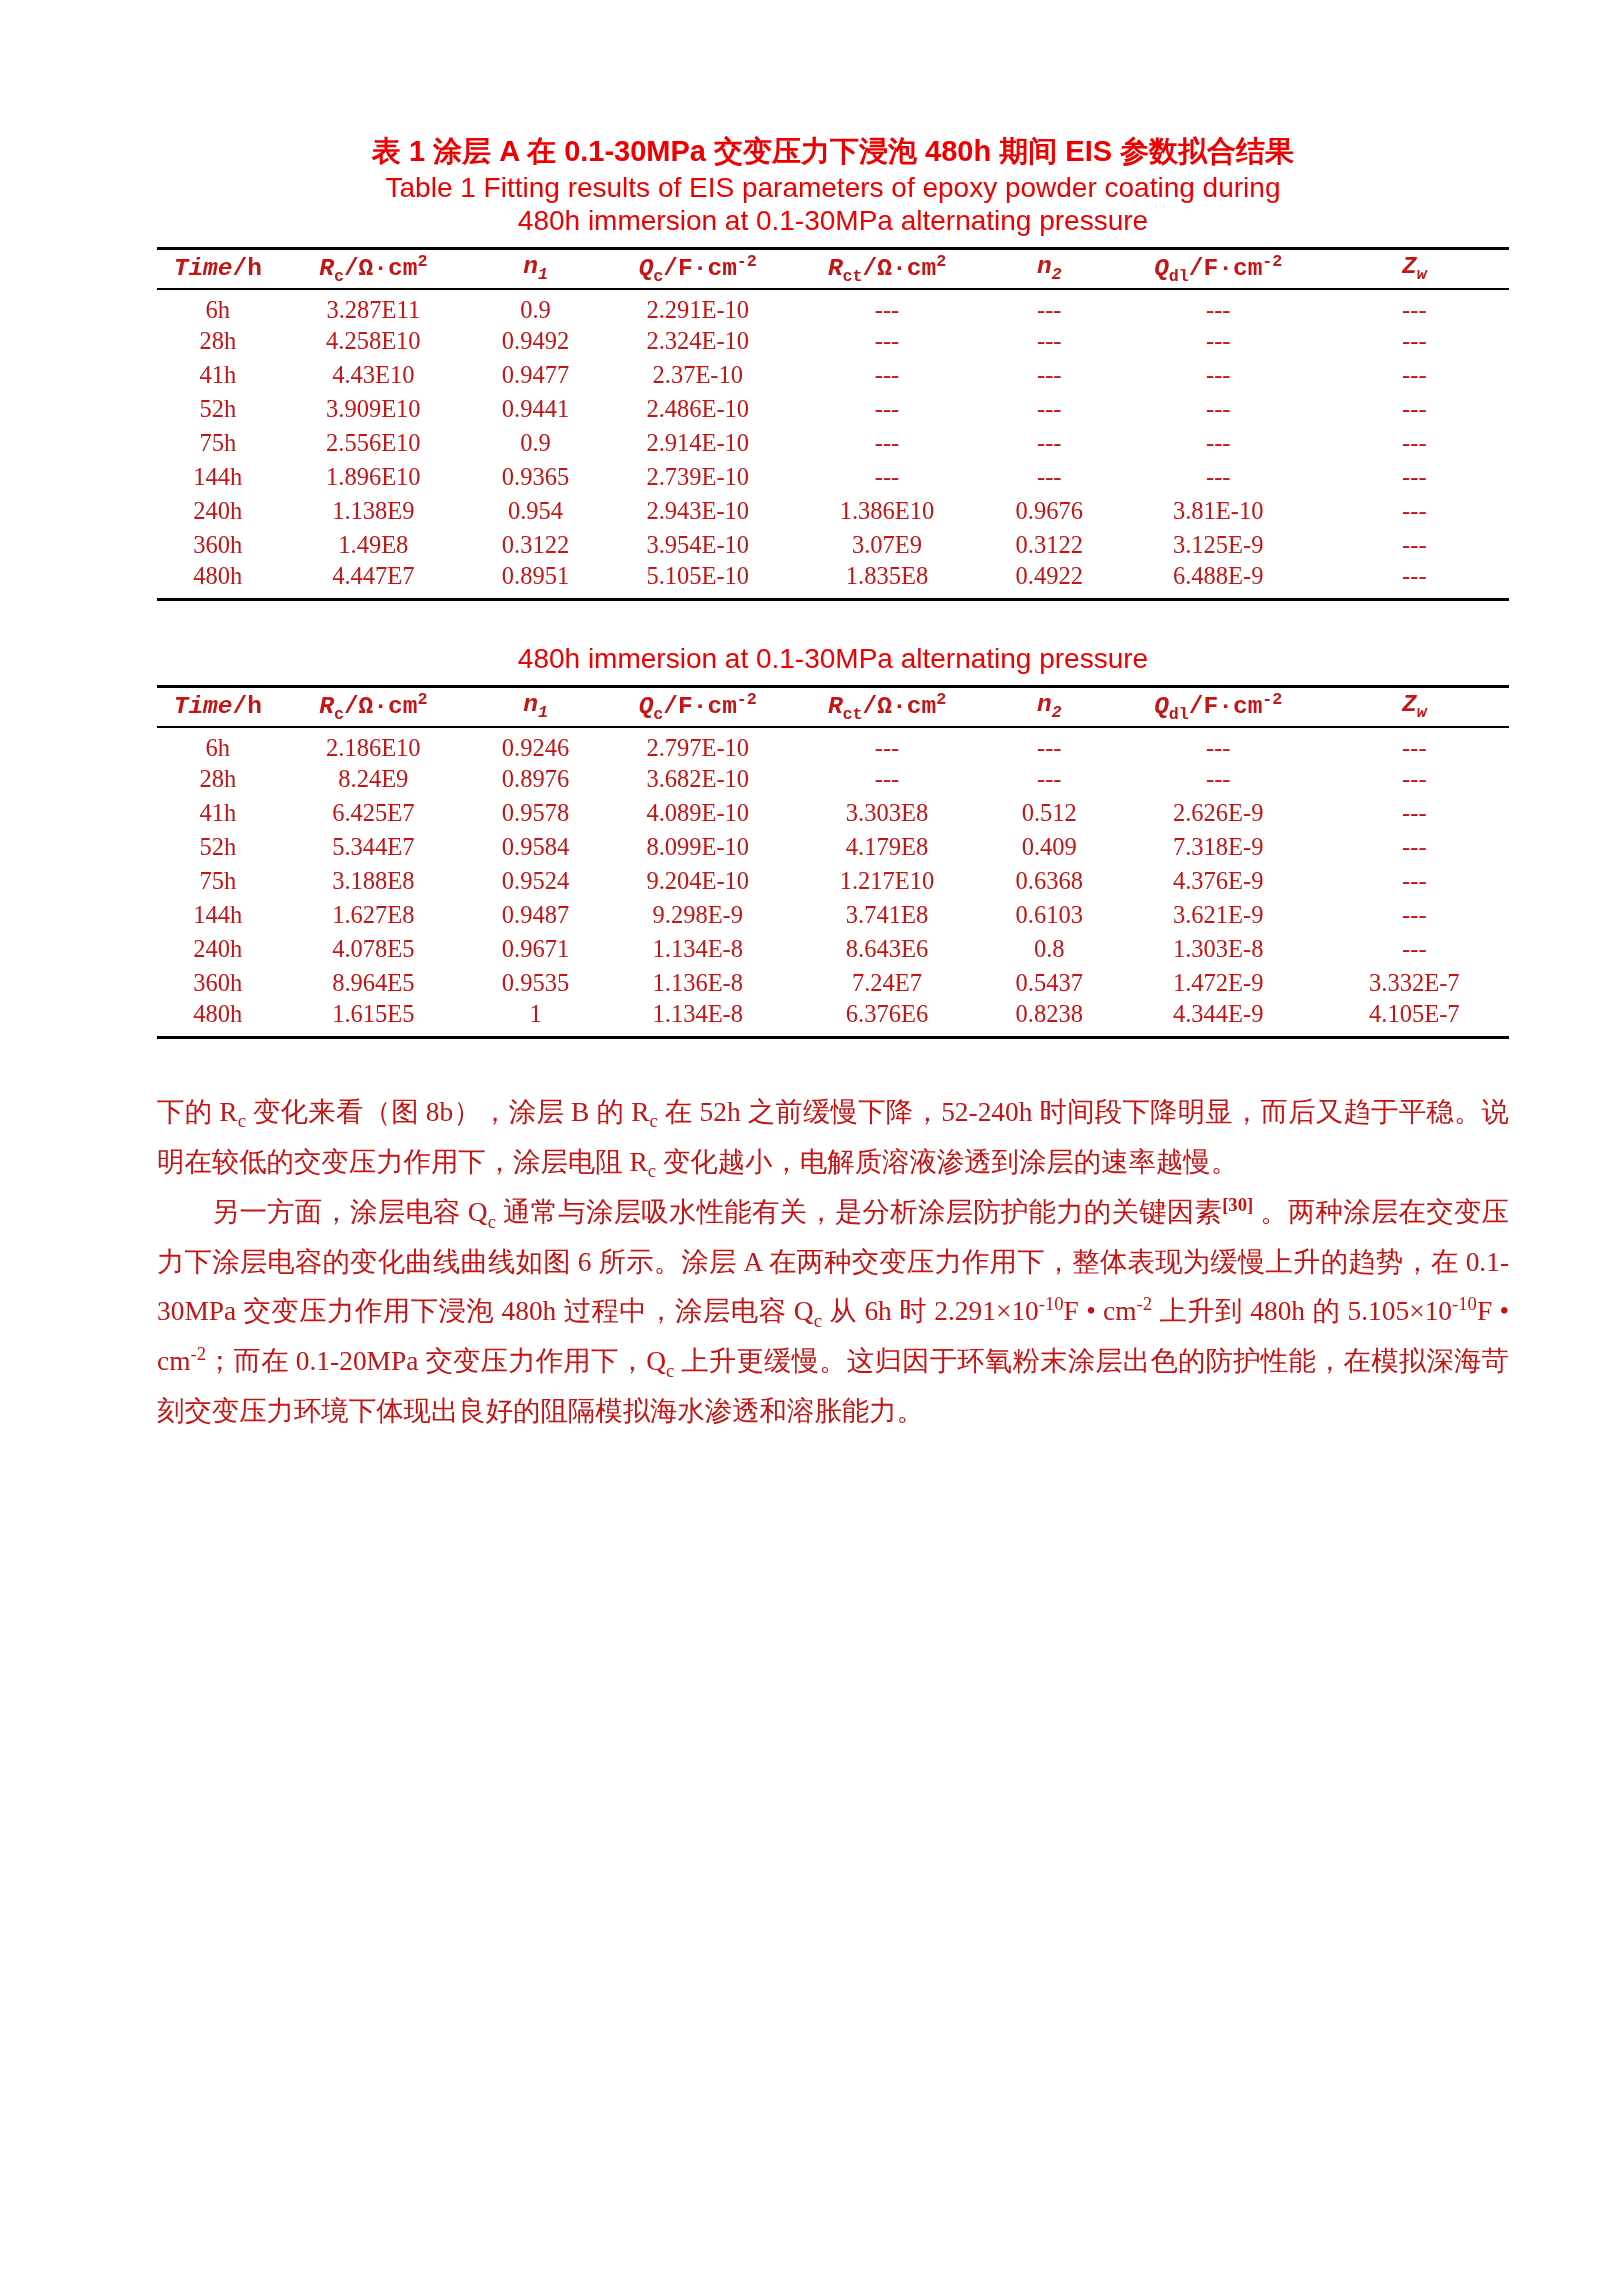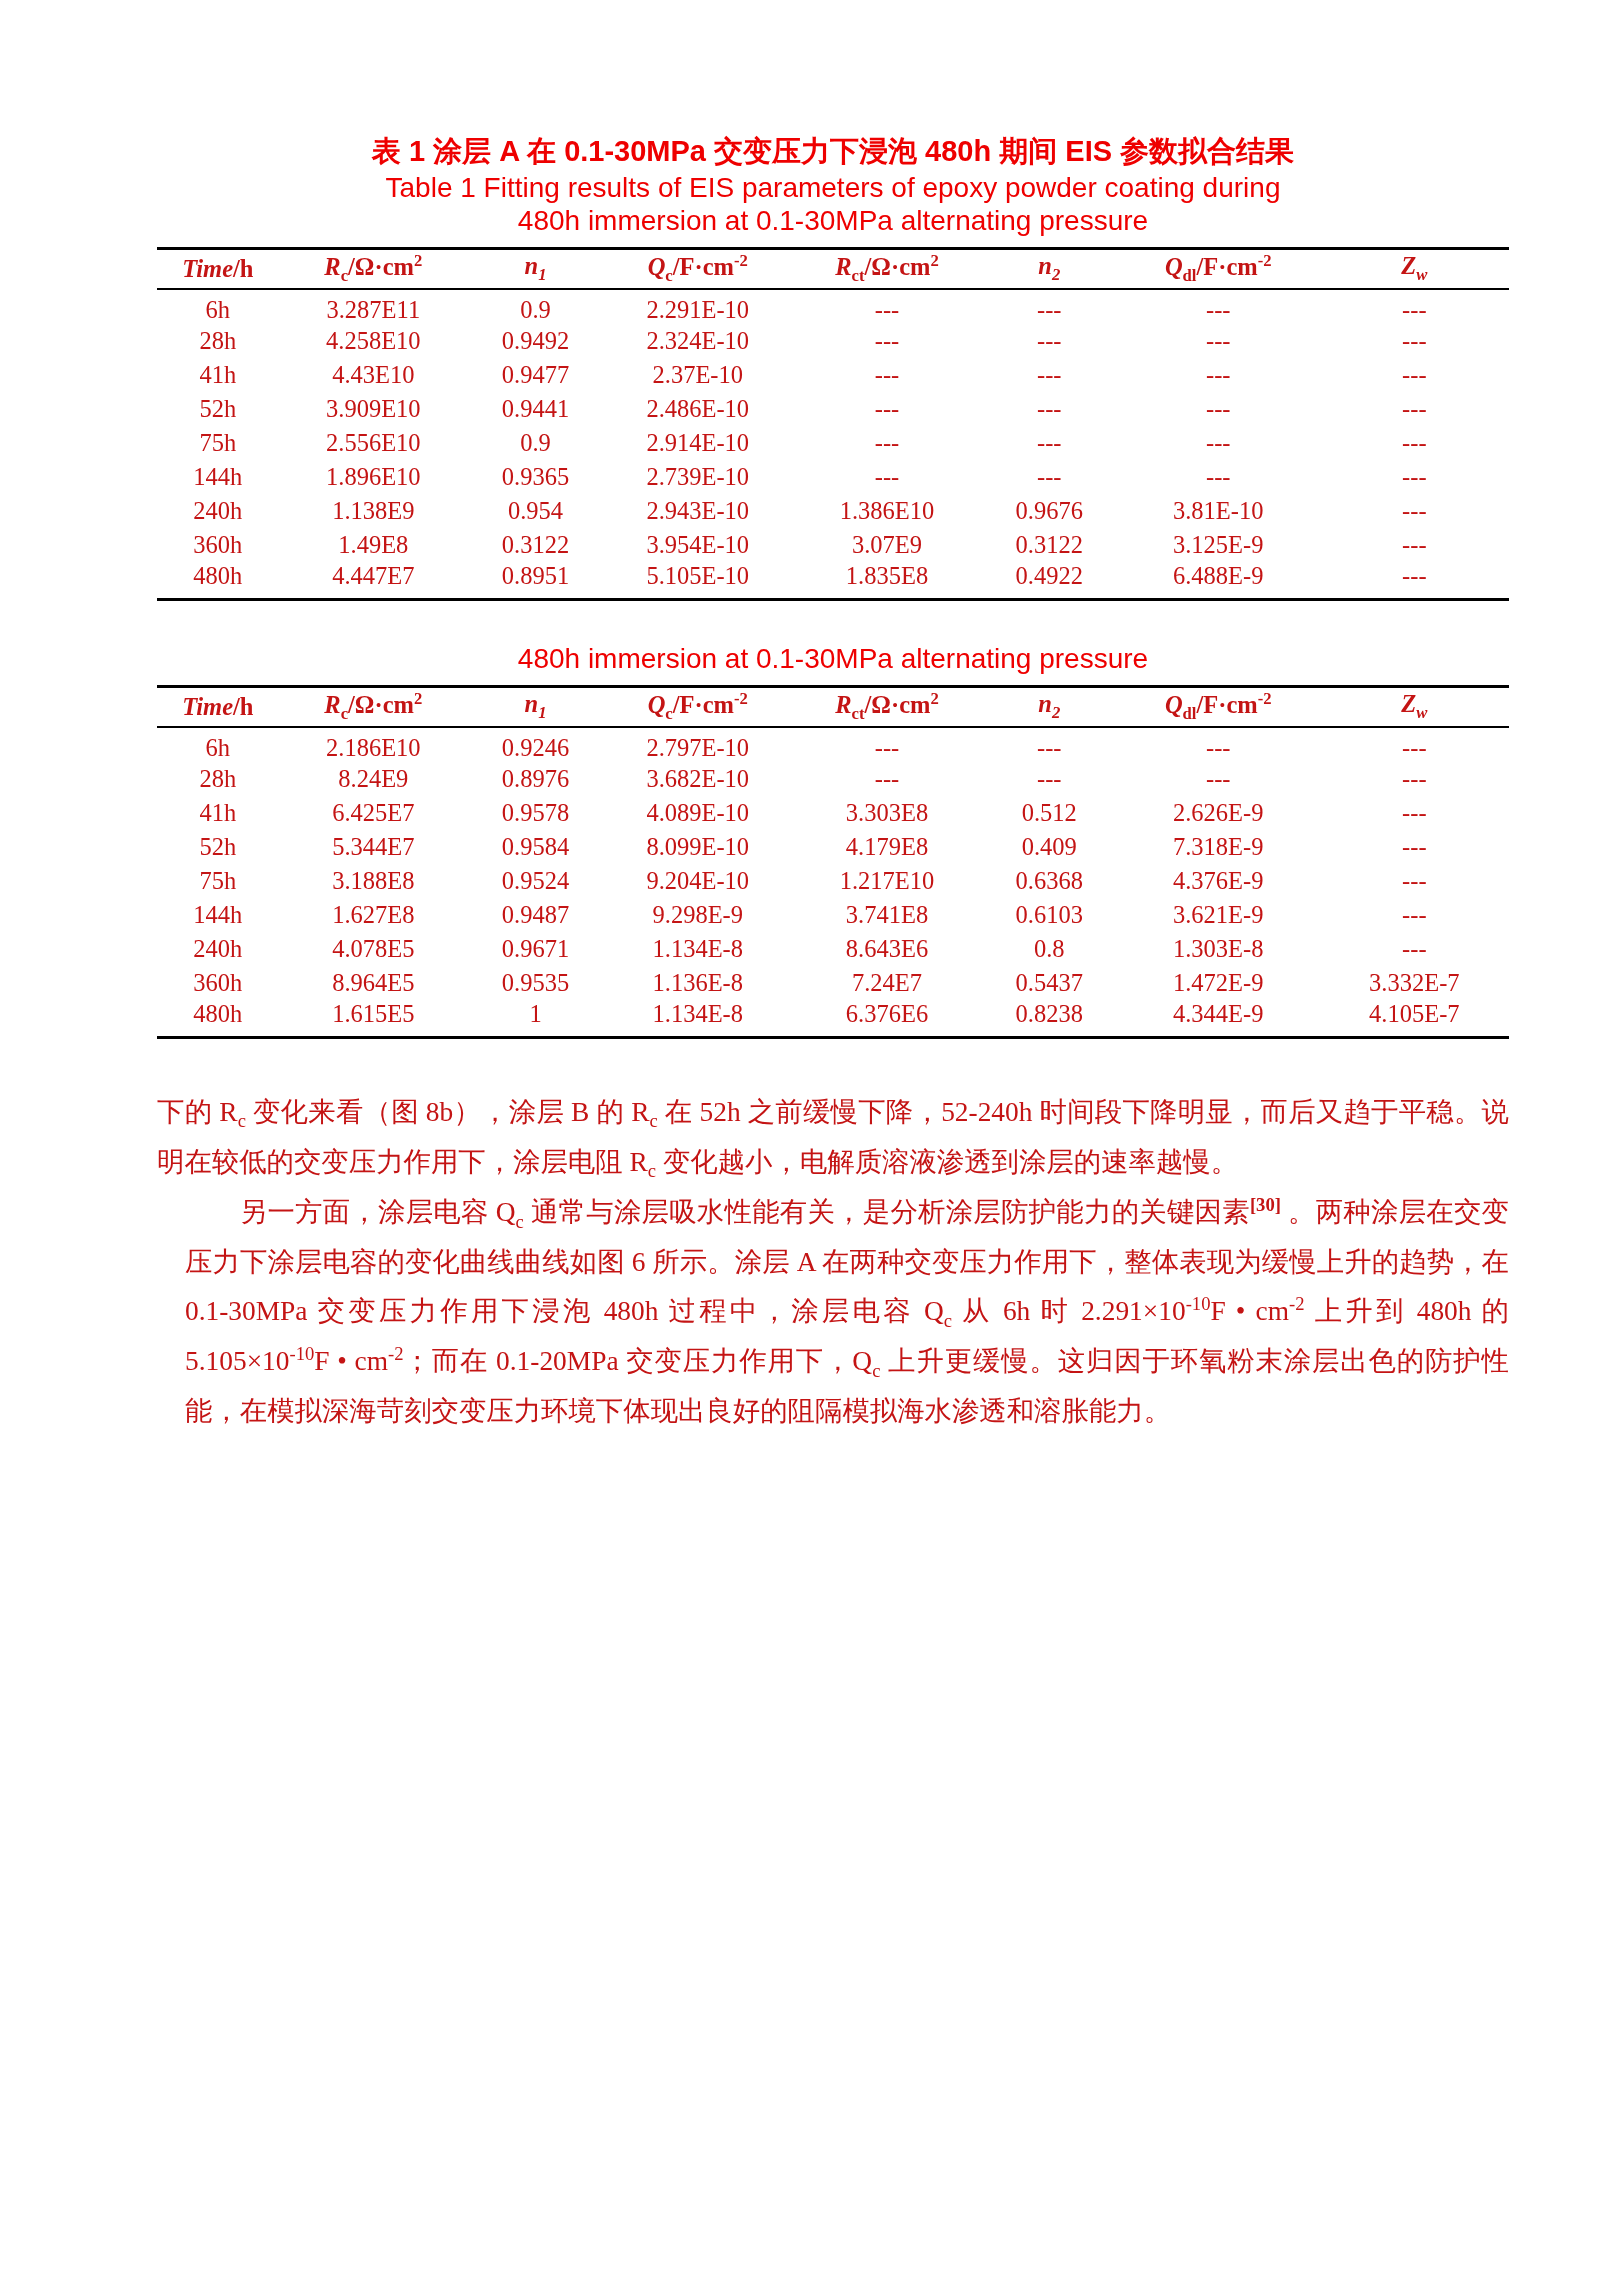--- a/index.html
+++ b/index.html
@@ -35,21 +35,21 @@
     line-height:1.18;
   }
   table{
     width:100%;
     border-collapse:collapse;
     border-top:3.9px solid var(--rule);
     border-bottom:3.9px solid var(--rule);
     margin-top:9.8px;
     table-layout:fixed;
   }
-  thead tr{border-bottom:2px solid var(--rule);}
+  thead tr{border-bottom:2px solid var(--rule);font-family:Liberation Mono, monospace;}
   th{
     height:41px;
     font-size:24.5px;
     font-weight:bold;
     color:var(--red);
     text-align:center;
     vertical-align:middle;
   }
   td{
     height:34px;
@@ -71,21 +71,21 @@
   sub{font-size:68%;}
   sup{font-size:68%;}
   .body-text{
     margin-top:49px;
     font-size:27.4px;
     line-height:1.8;
     color:var(--red);
     text-align:justify;
   }
   .body-text p{margin:0;}
-  .body-text p.indent{text-indent:2em;margin-left:28px;}
+  .body-text p.indent{text-indent:2em;}
 </style>
 </head>
 <body>
 
 <div class="page">
 
   <section class="table-block">
     <div class="title-zh">表 1 涂层 A 在 0.1-30MPa 交变压力下浸泡 480h 期间 EIS 参数拟合结果</div>
     <div class="title-en">Table 1 Fitting results of EIS parameters of epoxy powder coating during</div>
     <div class="title-en">480h immersion at 0.1-30MPa alternating pressure</div>

